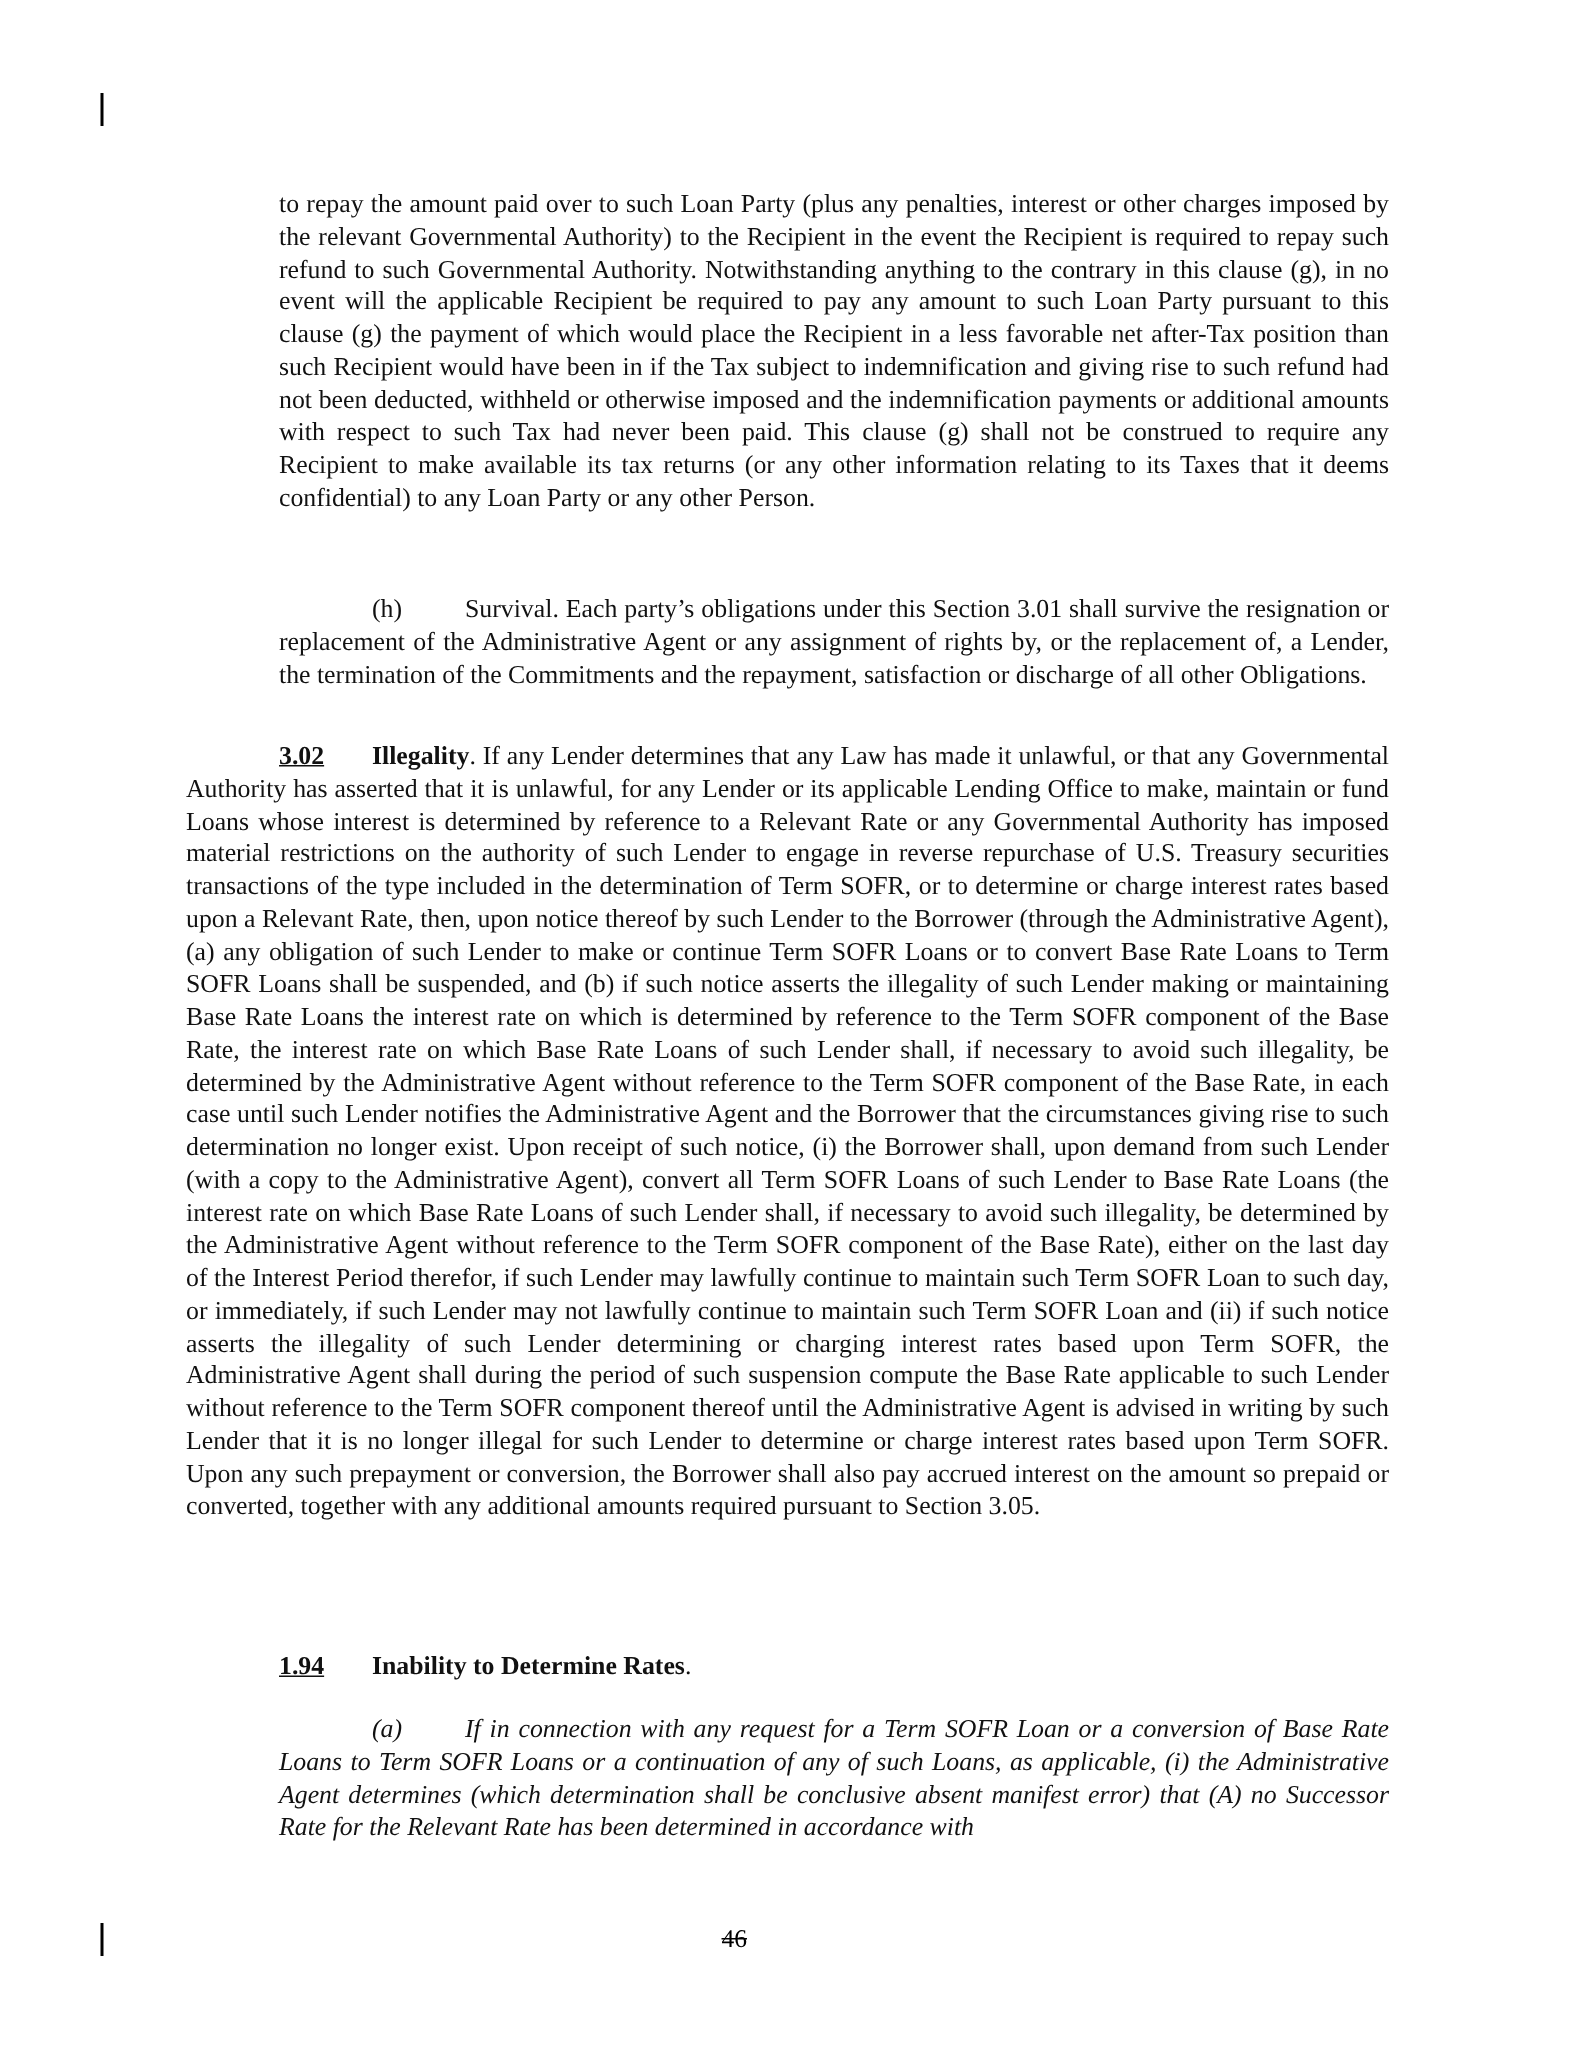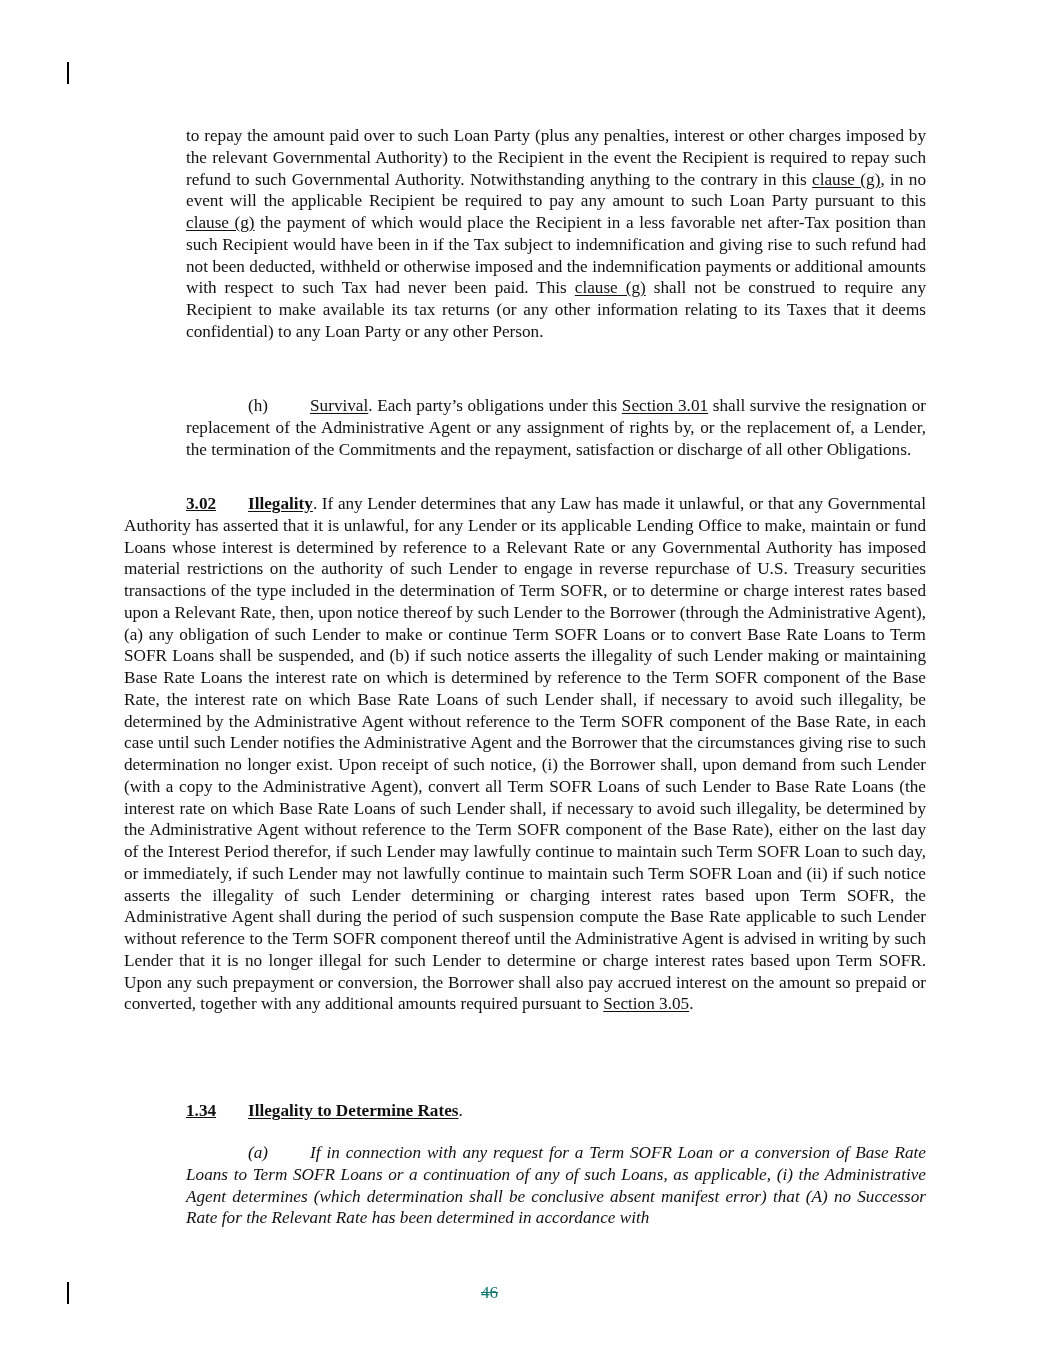--- a/index.html
+++ b/index.html
@@ -3,27 +3,27 @@
 <meta charset="utf-8">
 <style>
   html, body { margin: 0; padding: 0; background: #ffffff; }
   body { width: 1055px; height: 1365px; position: relative; overflow: hidden;
          font-family: "Liberation Serif", "DejaVu Serif", serif; color: #111; }
   .rev-bar { position: absolute; left: 67px; width: 2px; height: 22px; background: #000; }
   .page { position: absolute; left: 0; top: 0; width: 1055px; }
   .block { position: absolute; font-size: 17.2px; line-height: 21.75px; text-align: justify; text-align-last: left; }
   .indent-block { left: 186px; width: 740px; }
   .full-block { left: 124px; width: 802px; }
-  .u { text-decoration: underline; text-underline-offset: 2px; }
+  .u { text-underline-offset: 2px; }
   .b { font-weight: bold; }
   .tab-h { display: inline-block; width: 62px; }
   .para-indent { display: inline-block; width: 62px; }
   .sec-num { display: inline-block; width: 62px; font-weight: bold; text-decoration: underline; }
   .page-num { position: absolute; top: 1283px; left: 0; width: 979px; text-align: center;
-              font-size: 17px; color: #0f766e; text-decoration: line-through; }
+              font-size: 17px; color: #000000; text-decoration: line-through; }
 </style>
 </head>
 <body>
 
 <div class="page">
 
   <div class="rev-bar" style="top:62px;"></div>
 
   <div class="block indent-block" style="top:125px;">
     <span>to repay the amount paid over to such Loan Party (plus any penalties, interest or other charges imposed by the relevant Governmental Authority) to the Recipient in the event the Recipient is required to repay such refund to such Governmental Authority.  Notwithstanding anything to the contrary in this </span><span class="u">clause (g)</span><span>, in no event will the applicable Recipient be required to pay any amount to such Loan Party pursuant to this </span><span class="u">clause (g)</span><span> the payment of which would place the Recipient in a less favorable net after-Tax position than such Recipient would have been in if the Tax subject to indemnification and giving rise to such refund had not been deducted, withheld or otherwise imposed and the indemnification payments or additional amounts with respect to such Tax had never been paid.  This </span><span class="u">clause (g)</span><span> shall not be construed to require any Recipient to make available its tax returns (or any other information relating to its Taxes that it deems confidential) to any Loan Party or any other Person.</span>
@@ -31,21 +31,21 @@
 
   <div class="block indent-block" style="top:395px;">
     <span class="para-indent"></span><span class="tab-h">(h)</span><span class="u">Survival</span><span>.  Each party’s obligations under this </span><span class="u">Section 3.01</span><span> shall survive the resignation or replacement of the Administrative Agent or any assignment of rights by, or the replacement of, a Lender, the termination of the Commitments and the repayment, satisfaction or discharge of all other Obligations.</span>
   </div>
 
   <div class="block full-block" style="top:493px;">
     <span class="para-indent"></span><span class="sec-num">3.02</span><span class="b u">Illegality</span><span>.  If any Lender determines that any Law has made it unlawful, or that any Governmental Authority has asserted that it is unlawful, for any Lender or its applicable Lending Office to make, maintain or fund Loans whose interest is determined by reference to a Relevant Rate or any Governmental Authority has imposed material restrictions on the authority of such Lender to engage in reverse repurchase of U.S. Treasury securities transactions of the type included in the determination of Term SOFR, or to determine or charge interest rates based upon a Relevant Rate, then, upon notice thereof by such Lender to the Borrower (through the Administrative Agent), (a) any obligation of such Lender to make or continue Term SOFR Loans or to convert Base Rate Loans to Term SOFR Loans shall be suspended, and (b) if such notice asserts the illegality of such Lender making or maintaining Base Rate Loans the interest rate on which is determined by reference to the Term SOFR component of the Base Rate, the interest rate on which Base Rate Loans of such Lender shall, if necessary to avoid such illegality, be determined by the Administrative Agent without reference to the Term SOFR component of the Base Rate, in each case until such Lender notifies the Administrative Agent and the Borrower that the circumstances giving rise to such determination no longer exist.  Upon receipt of such notice, (i) the Borrower shall, upon demand from such Lender (with a copy to the Administrative Agent), convert all Term SOFR Loans of such Lender to Base Rate Loans (the interest rate on which Base Rate Loans of such Lender shall, if necessary to avoid such illegality, be determined by the Administrative Agent without reference to the Term SOFR component of the Base Rate), either on the last day of the Interest Period therefor, if such Lender may lawfully continue to maintain such Term SOFR Loan to such day, or immediately, if such Lender may not lawfully continue to maintain such Term SOFR Loan and (ii) if such notice asserts the illegality of such Lender determining or charging interest rates based upon Term SOFR, the Administrative Agent shall during the period of such suspension compute the Base Rate applicable to such Lender without reference to the Term SOFR component thereof until the Administrative Agent is advised in writing by such Lender that it is no longer illegal for such Lender to determine or charge interest rates based upon Term SOFR.  Upon any such prepayment or conversion, the Borrower shall also pay accrued interest on the amount so prepaid or converted, together with any additional amounts required pursuant to </span><span class="u">Section 3.05</span><span>.</span>
   </div>
 
   <div class="block full-block" style="top:1100px;">
-    <span class="para-indent"></span><span class="sec-num">1.34</span><span class="b u">Illegality to Determine Rates</span><span>.</span>
+    <span class="para-indent"></span><span class="sec-num">1.94</span><span class="b u">Inability to Determine Rates</span><span>.</span>
   </div>
 
   <div class="block indent-block" style="top:1142px;font-style:italic;">
     <span class="para-indent"></span><span class="tab-h">(a)</span><span style="text-align-last: justify;">If in connection with any request for a Term SOFR Loan or a conversion of Base Rate Loans to Term SOFR Loans or a continuation of any of such Loans, as applicable, (i) the Administrative Agent determines (which determination shall be conclusive absent manifest error) that (A) no Successor Rate for the Relevant Rate has been determined in accordance with</span>
   </div>
 
   <div class="rev-bar" style="top:1282px;"></div>
 
   <div class="page-num">46</div>
 </div>

